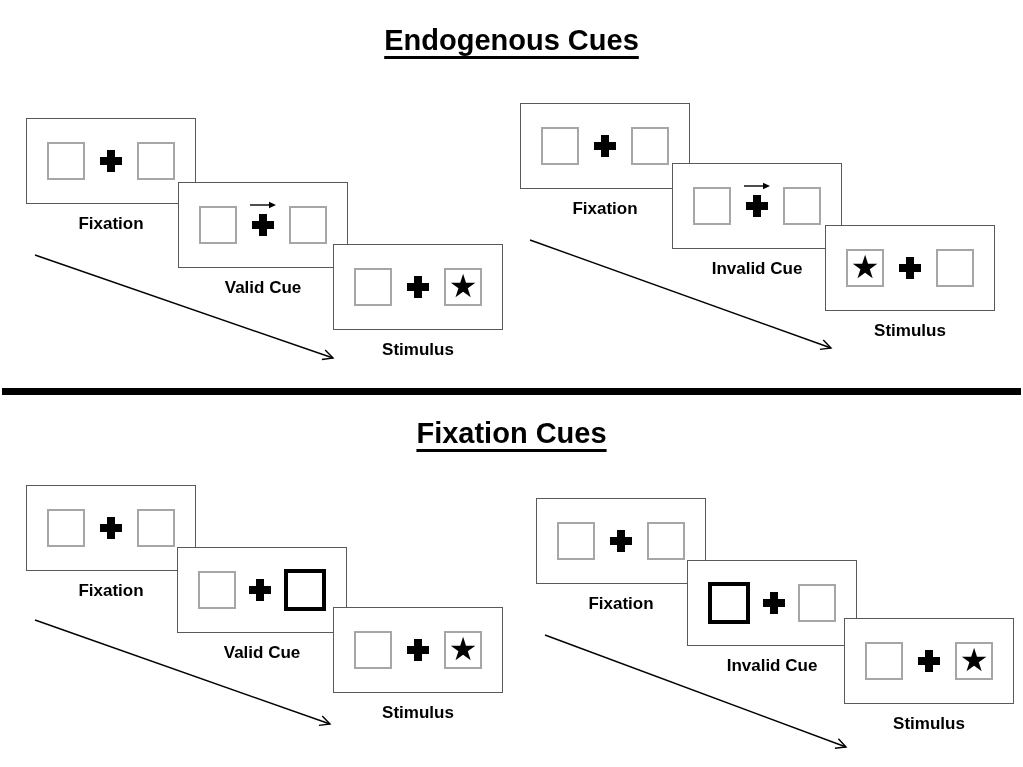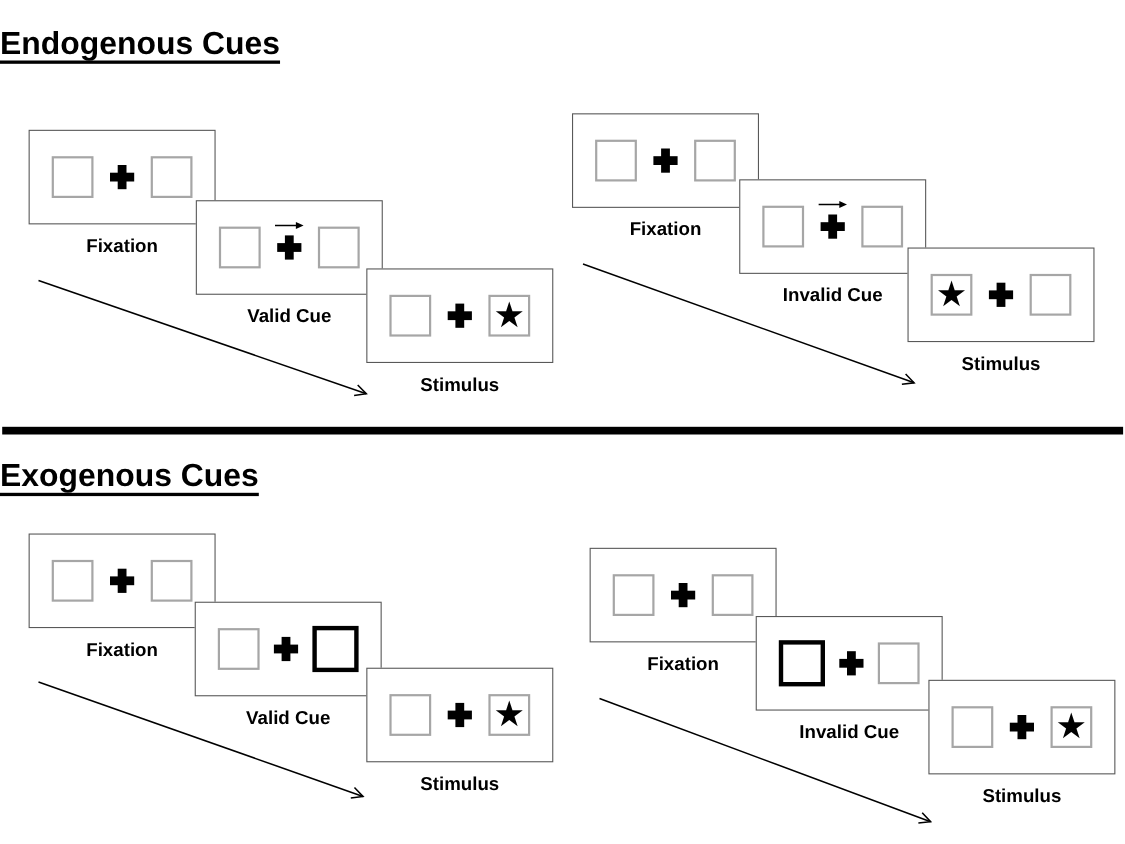--- a/index.html
+++ b/index.html
@@ -5,21 +5,21 @@
   html,body{margin:0;padding:0;background:#ffffff;}
   #canvas{
     position:relative;
     width:1023px;height:767px;
     background:var(--bg,#ffffff);
     font-family:"Liberation Sans",sans-serif;
     overflow:hidden;
   }
   .title{
     position:absolute;left:0;width:1023px;
-    text-align:left;
+    text-align:center;
     font-size:29px;font-weight:bold;color:var(--ink,#000);
     text-decoration:underline;
     text-underline-offset:6px;
     text-decoration-thickness:2.5px;
   }
   .divider{
     position:absolute;left:2px;top:388px;width:1019px;height:7px;
     background:var(--ink,#000);
   }
   .group{position:absolute;left:0;top:0;width:100%;height:100%;pointer-events:none;}
@@ -70,21 +70,21 @@
       <marker id="diag-head" markerWidth="16" markerHeight="14" refX="12" refY="6" orient="auto" markerUnits="userSpaceOnUse">
         <polyline points="2,1 12,6 2,11" fill="none" stroke="#000000" stroke-width="1.4"></polyline>
       </marker>
     </defs>
   </svg>
 
   <div class="title" style="top:24px">Endogenous Cues</div>
 
   <div class="divider"></div>
 
-  <div class="title" style="top:417px">Exogenous Cues</div>
+  <div class="title" style="top:417px">Fixation Cues</div>
 
   <div id="groups-root">
       <div class="group">
         <div class="panel" style="left: 26px; top: 118px;">
           <span class="square"></span>
           <span class="plus-wrap">
             <span class="plus"></span>
           </span>
           <span class="square"></span>
         </div>

